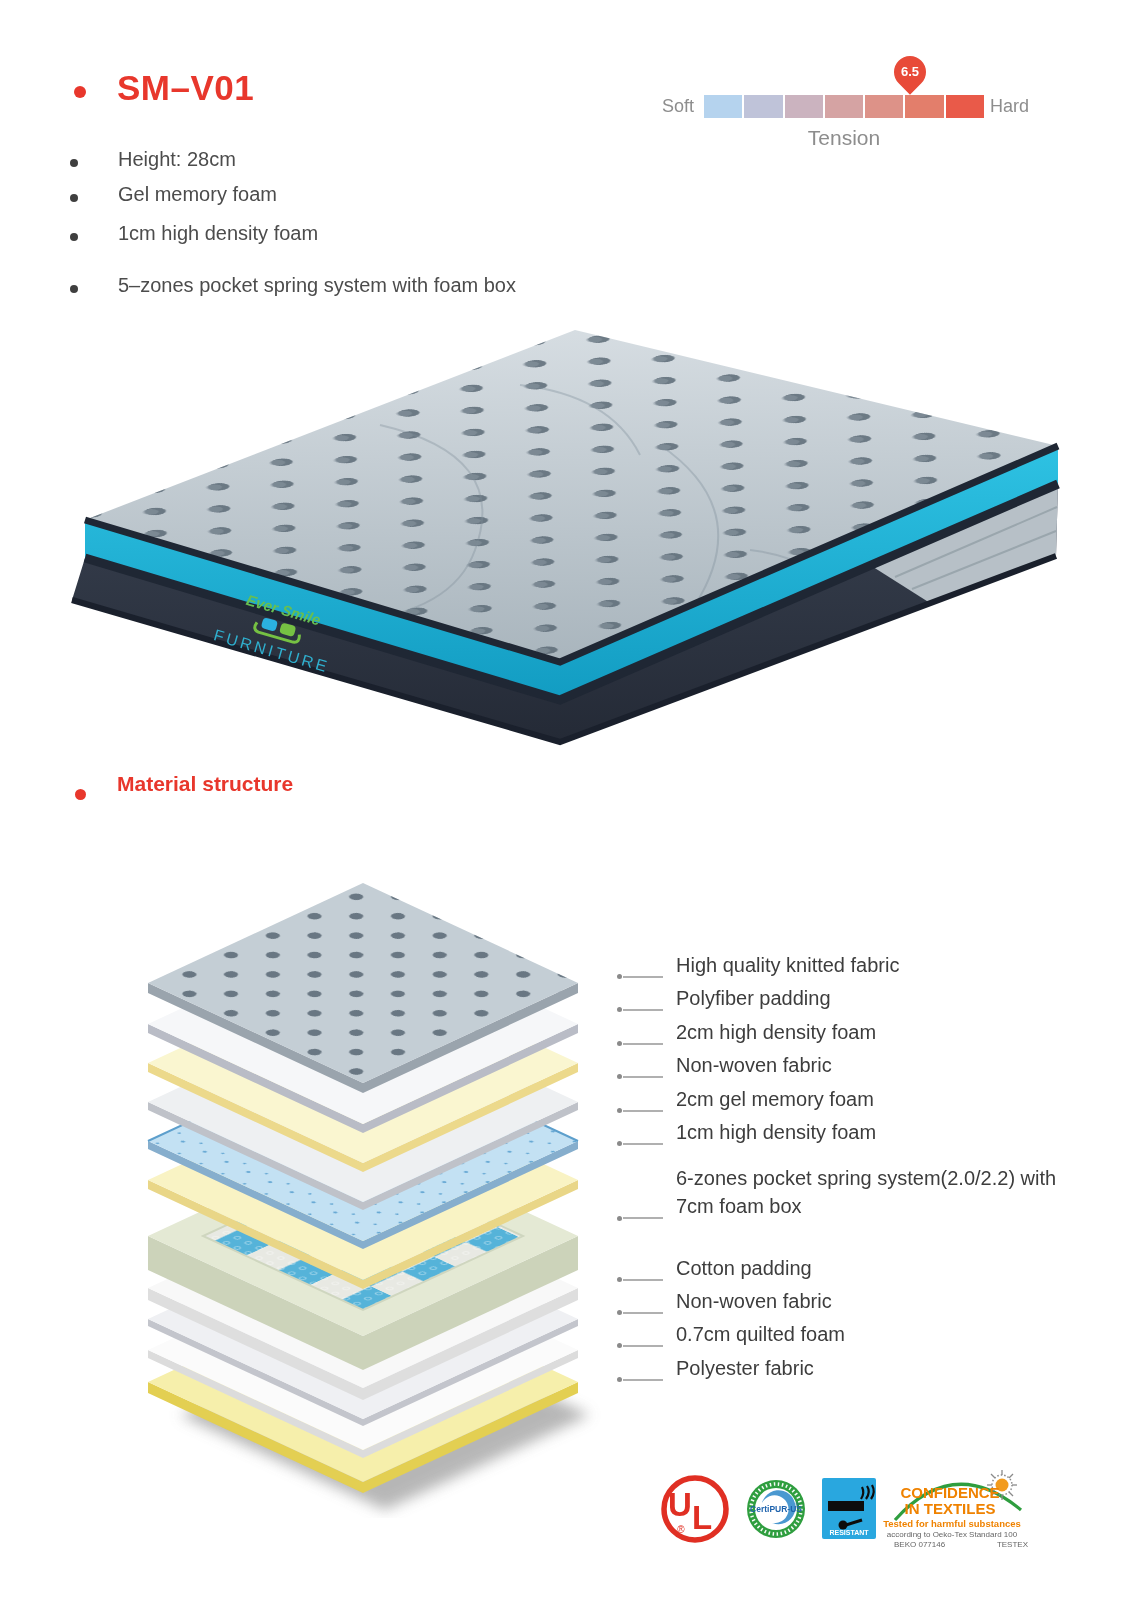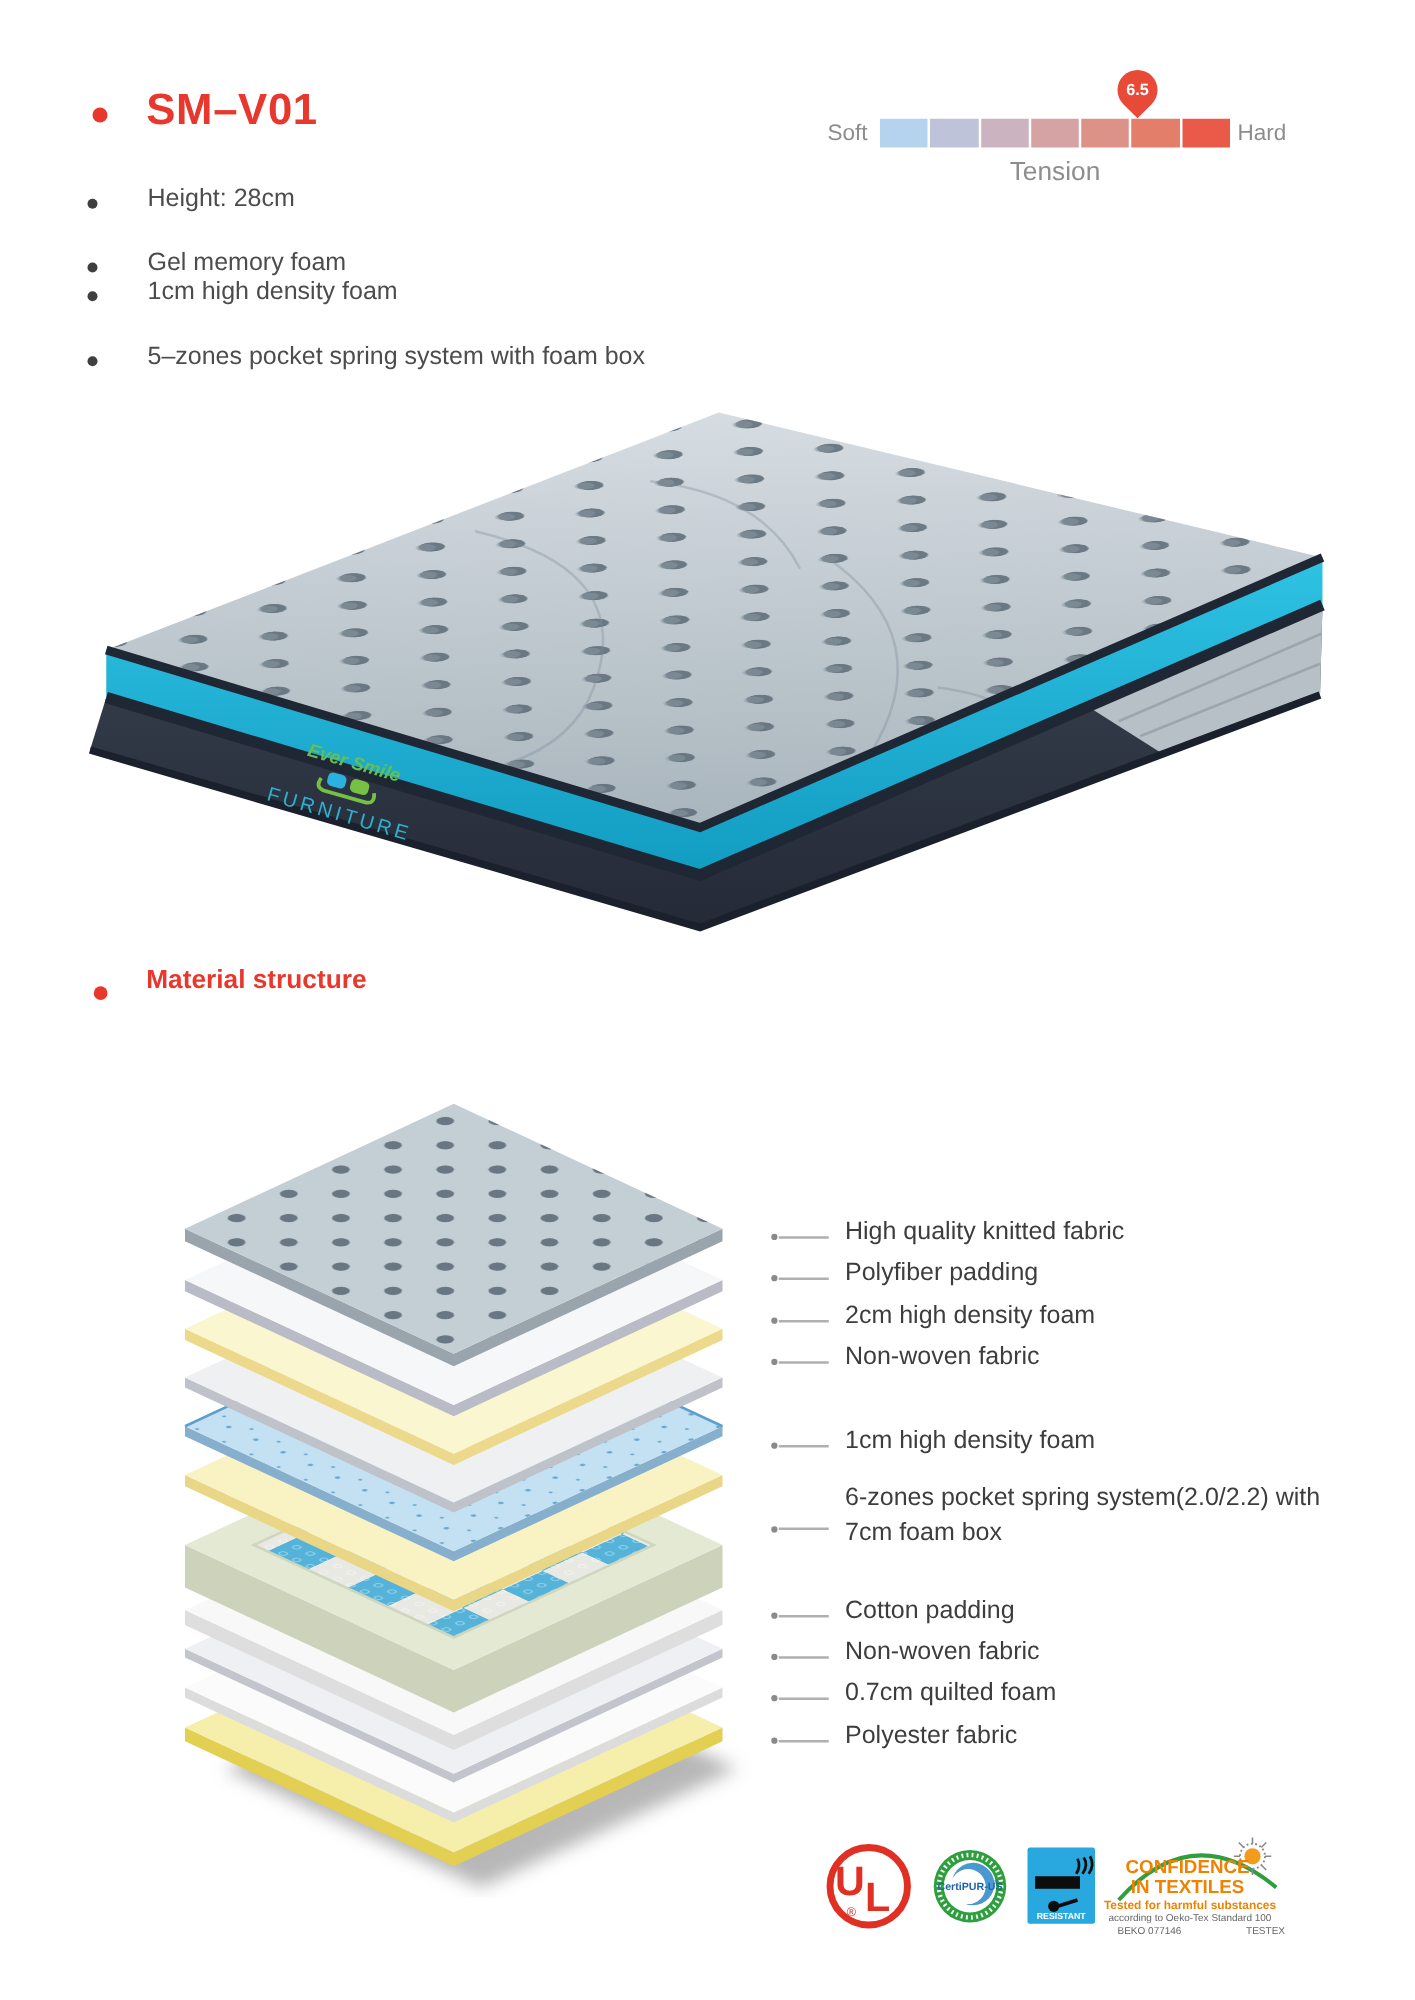--- a/index.html
+++ b/index.html
@@ -21,21 +21,21 @@
   .tension .hard{position:absolute;left:342px;top:46px;font-size:18px;color:#8d8d8d;}
   .tension .bar{position:absolute;left:56px;top:45px;width:280px;height:23px;display:flex;gap:2px;}
   .tension .bar .seg{flex:1;}
   .tension .caption{position:absolute;left:56px;top:76px;width:280px;text-align:center;font-size:21px;color:#8d8d8d;}
   .pin{position:absolute;top:-39px;width:32px;height:32px;background:#e84a38;
        border-radius:50% 50% 50% 0;transform:rotate(-45deg);transform-origin:center;}
   .pin span{display:block;width:32px;height:32px;line-height:31px;text-align:center;
        transform:rotate(45deg);color:#fff;font-size:13px;font-weight:bold;}
 
   
-  .mlabel{position:absolute;display:flex;align-items:center;margin-top:20px;}
+  .mlabel{position:absolute;display:flex;align-items:flex-end;}
   .mlabel .leader{display:flex;align-items:center;margin-top:9px;flex:none;}
   .mlabel .leader .ldot{width:5px;height:5px;border-radius:50%;background:#8a8a8a;}
   .mlabel .leader .lline{width:40px;height:2px;background:#b0b0b0;margin-left:1px;}
   .mlabel .ltxt{margin-left:13px;font-size:20px;color:#3d3d3d;line-height:1.42;}
 
   svg text{font-family:"Liberation Sans", sans-serif;}
 </style>
 </head>
 <body>
 
@@ -59,21 +59,21 @@
         </div>
     </div>
     <div class="hard">Hard</div>
     <div class="caption">Tension</div>
   </div>
 
   <div class="feature" style="top:148px;">
     <span class="dot"></span>
       <span class="txt">Height: 28cm</span>
     </div>
-  <div class="feature" style="top:199px;">
+  <div class="feature" style="top:183px;">
     <span class="dot"></span>
       <span class="txt">Gel memory foam</span>
     </div>
   <div class="feature" style="top:222px;">
     <span class="dot"></span>
       <span class="txt">1cm high density foam</span>
     </div>
   <div class="feature" style="top:274px;">
     <span class="dot"></span>
       <span class="txt">5–zones pocket spring system with foam box</span>
@@ -243,20 +243,27 @@
         <span class="lline"></span>
       </span>
     <span class="ltxt">2cm high density foam</span>
     </div>
   <div class="mlabel" style="left:617px;top:1051px;">
     <span class="leader">
         <span class="ldot"></span>
         <span class="lline"></span>
       </span>
     <span class="ltxt">Non-woven fabric</span>
+    </div>
+  <div class="mlabel" style="left:617px;top:1085px;">
+    <span class="leader">
+        <span class="ldot"></span>
+        <span class="lline"></span>
+      </span>
+    <span class="ltxt">2cm gel memory foam</span>
     </div>
   <div class="mlabel" style="left:617px;top:1118px;">
     <span class="leader">
         <span class="ldot"></span>
         <span class="lline"></span>
       </span>
     <span class="ltxt">1cm high density foam</span>
     </div>
   <div class="mlabel" style="left:617px;top:1164px;width:490px;">
     <span class="leader" style="margin-top:22px;">

